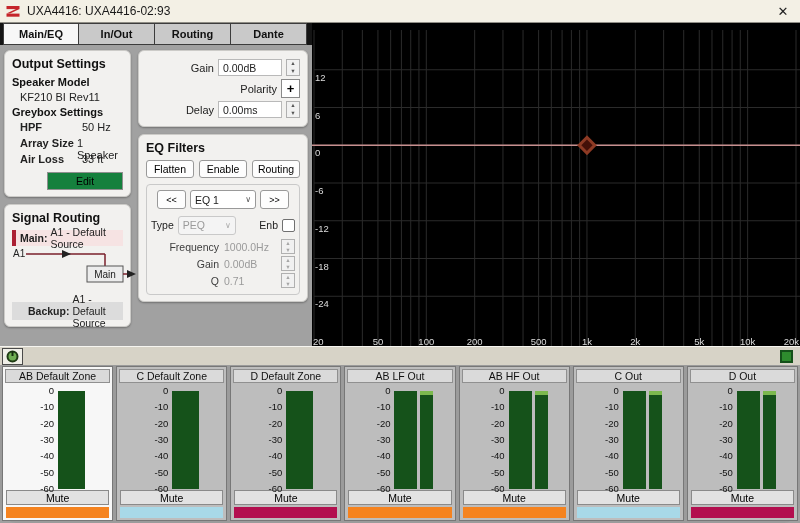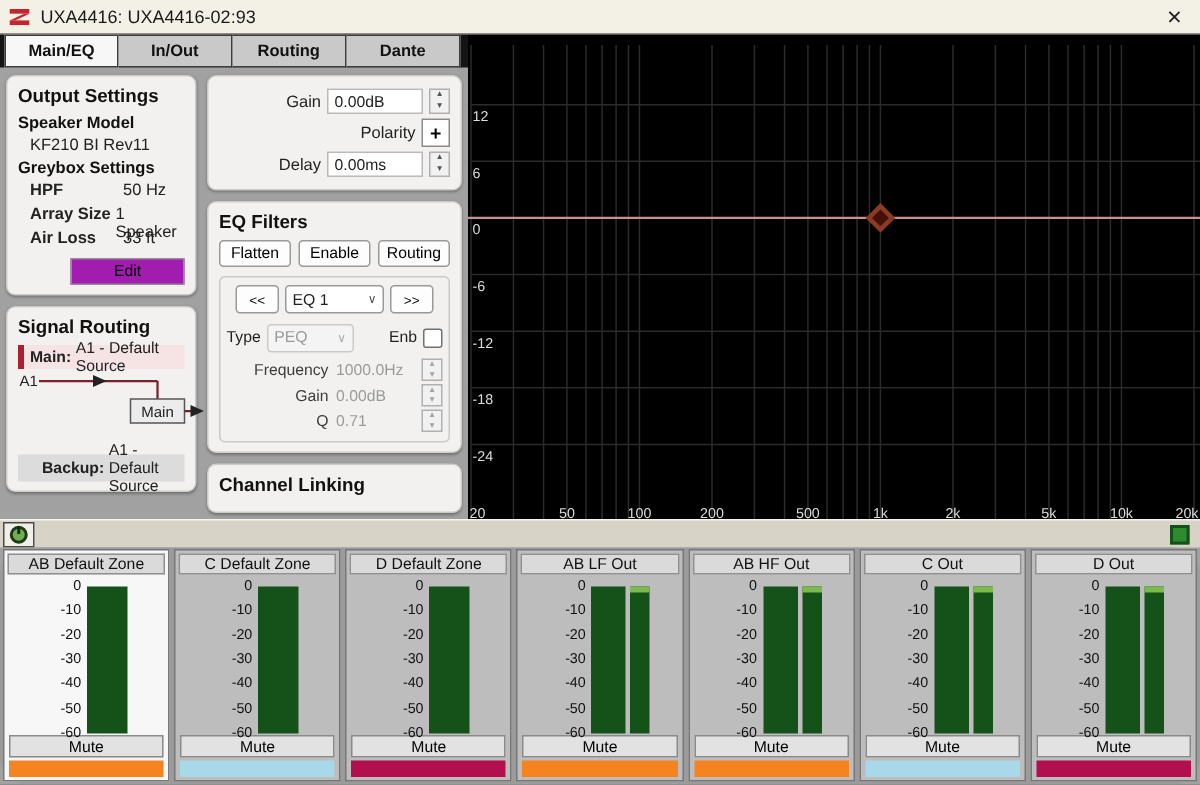--- a/index.html
+++ b/index.html
@@ -26,21 +26,21 @@
   .colB { flex:1; display:flex; flex-direction:column; gap:7px; }
   .panel { background:#f2f1ef; border:1px solid #cccbc8; border-radius:6px;
     padding:6px 7px; box-shadow:0 1px 2px rgba(0,0,0,.3); }
   .panel h3 { font-size:12.5px; color:#111; margin-bottom:5px; }
 
   
   .os-sub { font-size:11px; font-weight:bold; color:#111; height:15px; }
   .os-val { font-size:11px; color:#222; padding-left:8px; height:15px; }
   .os-row { display:flex; padding-left:8px; height:16px; font-size:11px; color:#222; }
   .os-row .l { font-weight:bold; width:62px; }
-  .edit-btn { display:block; margin:3px 0 0 auto; width:76px; height:18px; background:#a21caf;
+  .edit-btn { display:block; margin:3px 0 0 auto; width:76px; height:18px; background:#15803d;
     border:1px solid #8f8f8f; font-size:10.5px; font-family:inherit; }
 
   
   .sr-main { display:flex; align-items:center; background:#f6e3e3; border-left:4px solid #ab2034;
     height:16px; font-size:10.5px; padding-left:4px; gap:3px; color:#222; }
   .sr-main b, .sr-backup b { font-weight:bold; }
   .sr-backup { display:flex; align-items:center; background:#dcdcdc; height:18px;
     font-size:10.5px; padding-left:16px; gap:3px; color:#222; margin-top:2px; }
 
   
@@ -251,24 +251,20 @@
                 <span>Q</span>
                 <span class="pval">0.71</span>
                 <span class="spin small dis">
                     <i>▲</i>
                     <i>▼</i>
                   </span>
               </div>
             </div>
           </div>
 
-          <div class="panel">
-            <h3>Channel Linking</h3>
-
-          </div>
         </div>
       </div>
     </div>
 
     <div class="graph-wrap">
       <svg id="eq-svg" width="488" height="323">
           <line x1="2" y1="7" x2="2" y2="333" stroke="#2b2b2b" stroke-width="1"></line>
           <line x1="65.9356947266407" y1="7" x2="65.9356947266407" y2="333" stroke="#2b2b2b" stroke-width="1"></line>
           <line x1="114.3011806966537" y1="7" x2="114.3011806966537" y2="333" stroke="#2b2b2b" stroke-width="1"></line>
           <line x1="162.66666666666666" y1="7" x2="162.66666666666666" y2="333" stroke="#2b2b2b" stroke-width="1"></line>

